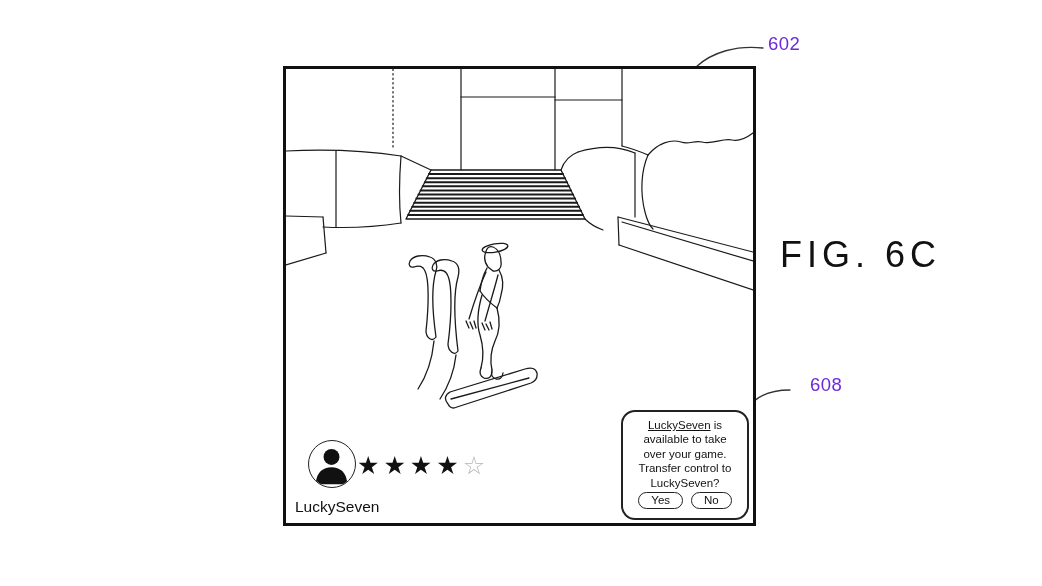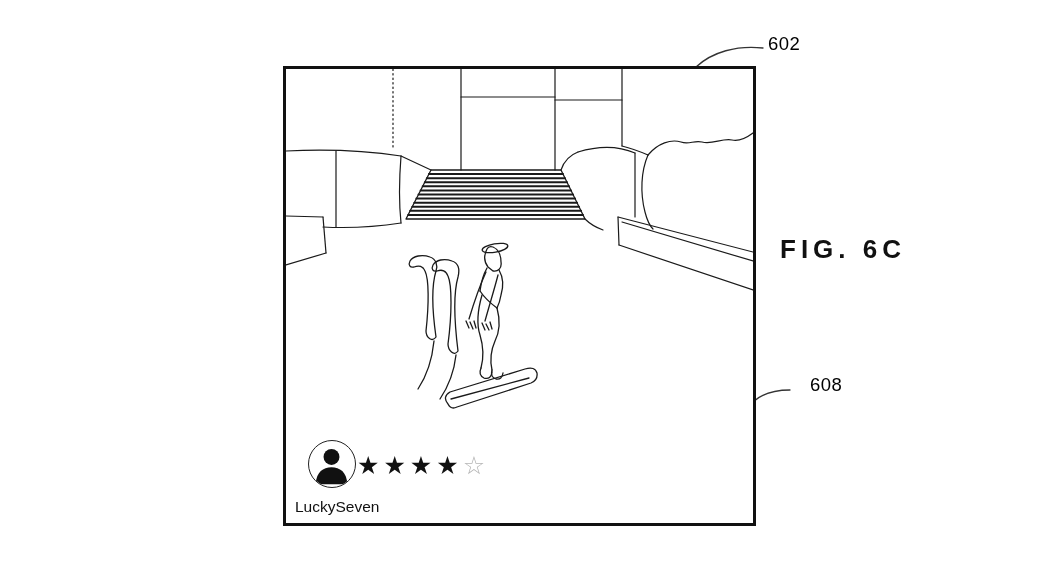--- a/index.html
+++ b/index.html
@@ -4,25 +4,25 @@
 <style>
   html,body{margin:0;padding:0;}
   body{
     width:1042px;height:586px;position:relative;overflow:hidden;
     background:#ffffff;color:#1a1a1a;
     font-family:"Liberation Sans", sans-serif;
   }
   
   .leader-svg{position:absolute;left:0;top:0;width:1042px;height:586px;pointer-events:none;}
   .ref-label{
-    position:absolute;font-size:18.5px;color:#000000;letter-spacing:.5px;
+    position:absolute;font-size:18.5px;color:#6d28d9;letter-spacing:.5px;
   }
   .fig-caption{
     position:absolute;left:780px;top:234px;
-    font-size:26px;font-weight:bold;letter-spacing:5px;color:#111;
+    font-size:36px;font-weight:normal;letter-spacing:5px;color:#111;
   }
   
   .frame{
     position:absolute;left:283px;top:66px;width:473px;height:460px;
     border:3px solid #111;box-sizing:border-box;background:#fff;
   }
   .scene{position:absolute;left:0;top:0;}
   
   .avatar{
     position:absolute;left:22px;top:371px;width:48px;height:48px;
@@ -168,14 +168,27 @@
         <circle cx="24" cy="17" r="8.5" fill="#111"></circle>
         <path d="M7,46 C8,33 15,28 24,28 C33,28 40,33 41,46 Z" fill="#111"></path>
       </svg>
     </div>
     <div class="stars">
       <span>★★★★</span><span class="star-empty">☆</span>
     </div>
     <div class="player-name">LuckySeven</div>
   </div>
 
+  <div class="dialog">
+    <div>
+      <div><span class="u">LuckySeven</span><span> is</span></div>
+      <div>available to take</div>
+      <div>over your game.</div>
+      <div>Transfer control to</div>
+      <div>LuckySeven?</div>
+    </div>
+    <div class="dialog-buttons">
+      <button class="pill-btn">Yes</button>
+      <button class="pill-btn">No</button>
+    </div>
+  </div>
 
 </div>
 
 </body></html>

